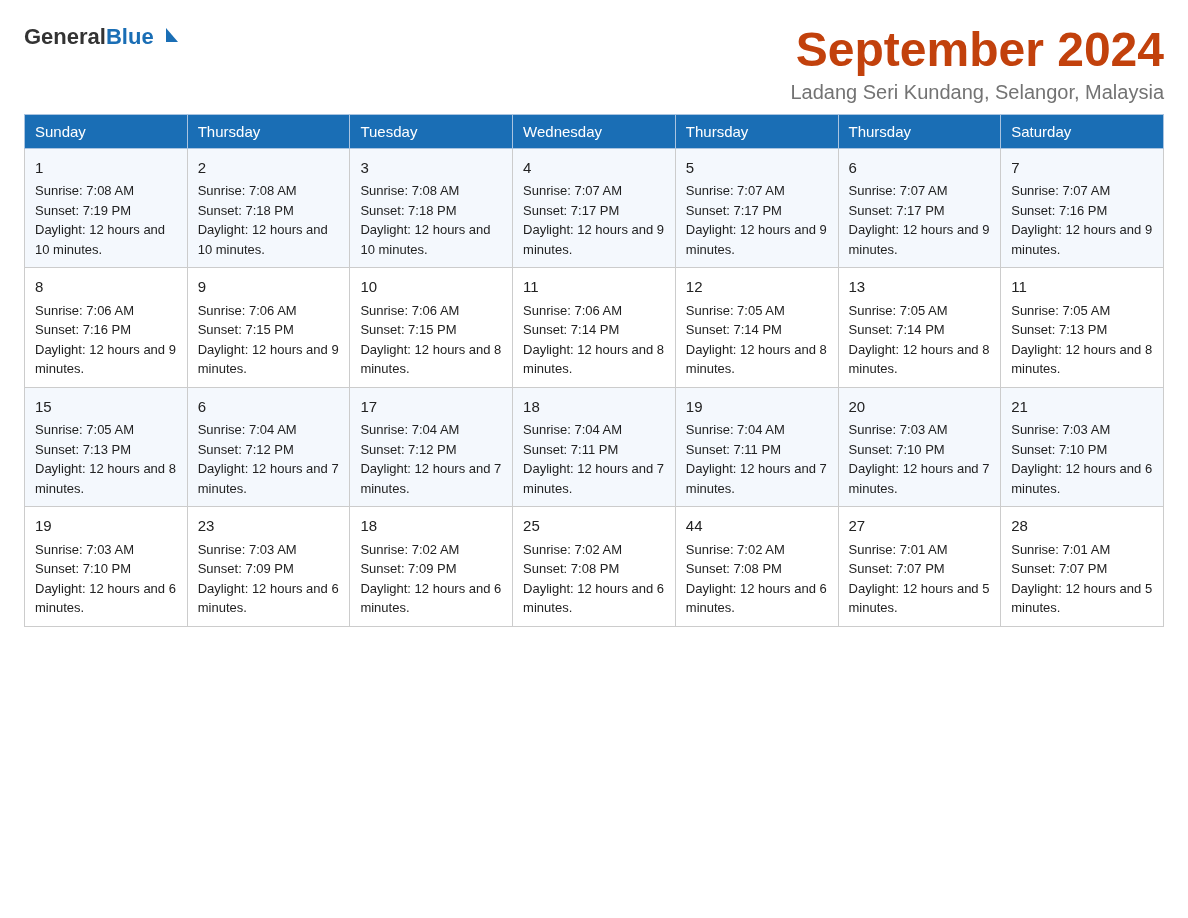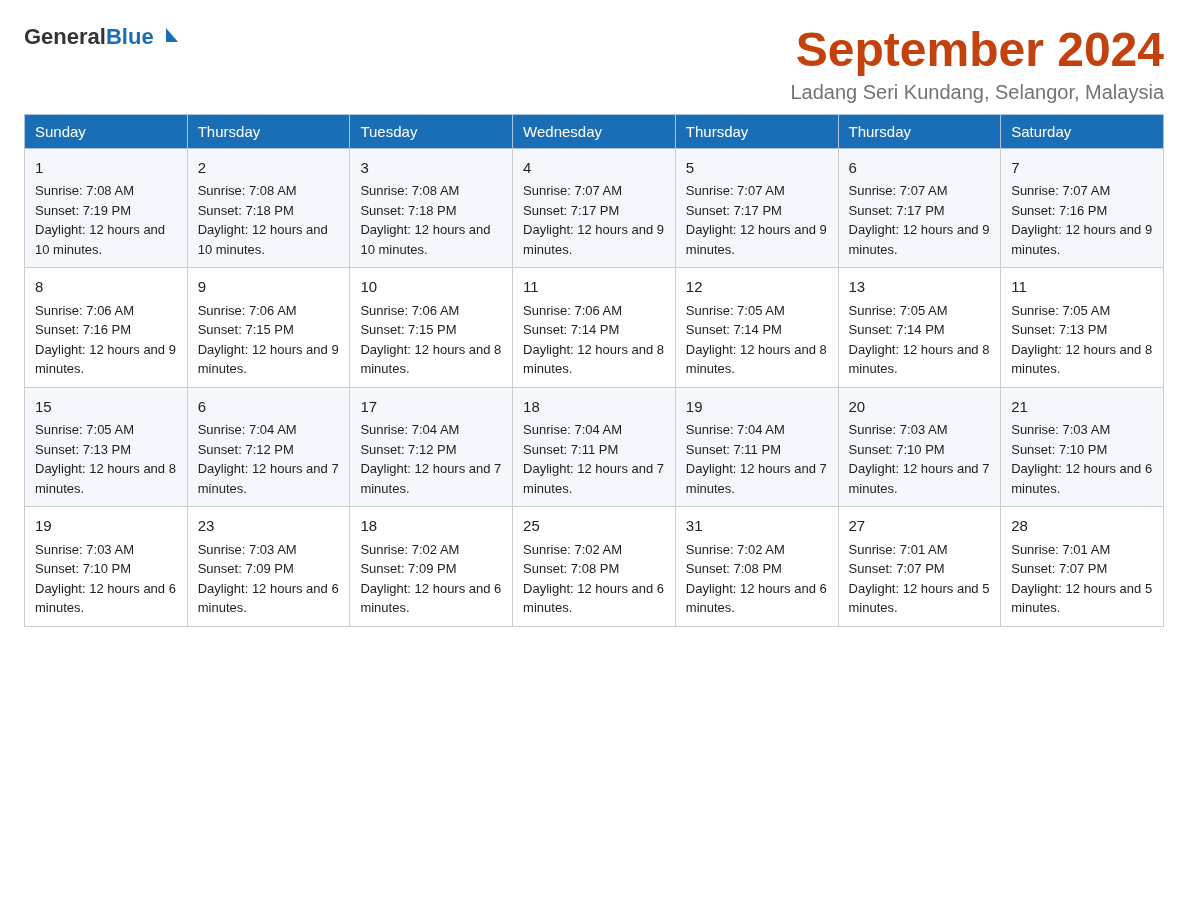--- a/index.html
+++ b/index.html
@@ -165,18 +165,18 @@
         <td><span class="day-num">18</span>Sunrise: 7:04 AM<br>Sunset: 7:11 PM<br>Daylight: 12 hours and 7 minutes.</td>
         <td><span class="day-num">19</span>Sunrise: 7:04 AM<br>Sunset: 7:11 PM<br>Daylight: 12 hours and 7 minutes.</td>
         <td><span class="day-num">20</span>Sunrise: 7:03 AM<br>Sunset: 7:10 PM<br>Daylight: 12 hours and 7 minutes.</td>
         <td><span class="day-num">21</span>Sunrise: 7:03 AM<br>Sunset: 7:10 PM<br>Daylight: 12 hours and 6 minutes.</td>
       </tr>
       <tr class="row-even">
         <td><span class="day-num">19</span>Sunrise: 7:03 AM<br>Sunset: 7:10 PM<br>Daylight: 12 hours and 6 minutes.</td>
         <td><span class="day-num">23</span>Sunrise: 7:03 AM<br>Sunset: 7:09 PM<br>Daylight: 12 hours and 6 minutes.</td>
         <td><span class="day-num">18</span>Sunrise: 7:02 AM<br>Sunset: 7:09 PM<br>Daylight: 12 hours and 6 minutes.</td>
         <td><span class="day-num">25</span>Sunrise: 7:02 AM<br>Sunset: 7:08 PM<br>Daylight: 12 hours and 6 minutes.</td>
-        <td><span class="day-num">31</span>Sunrise: 7:02 AM<br>Sunset: 7:08 PM<br>Daylight: 12 hours and 6 minutes.</td>
+        <td><span class="day-num">44</span>Sunrise: 7:02 AM<br>Sunset: 7:08 PM<br>Daylight: 12 hours and 6 minutes.</td>
         <td><span class="day-num">27</span>Sunrise: 7:01 AM<br>Sunset: 7:07 PM<br>Daylight: 12 hours and 5 minutes.</td>
         <td><span class="day-num">28</span>Sunrise: 7:01 AM<br>Sunset: 7:07 PM<br>Daylight: 12 hours and 5 minutes.</td>
       </tr>
     </tbody>
 </table>
 
 </body></html>

